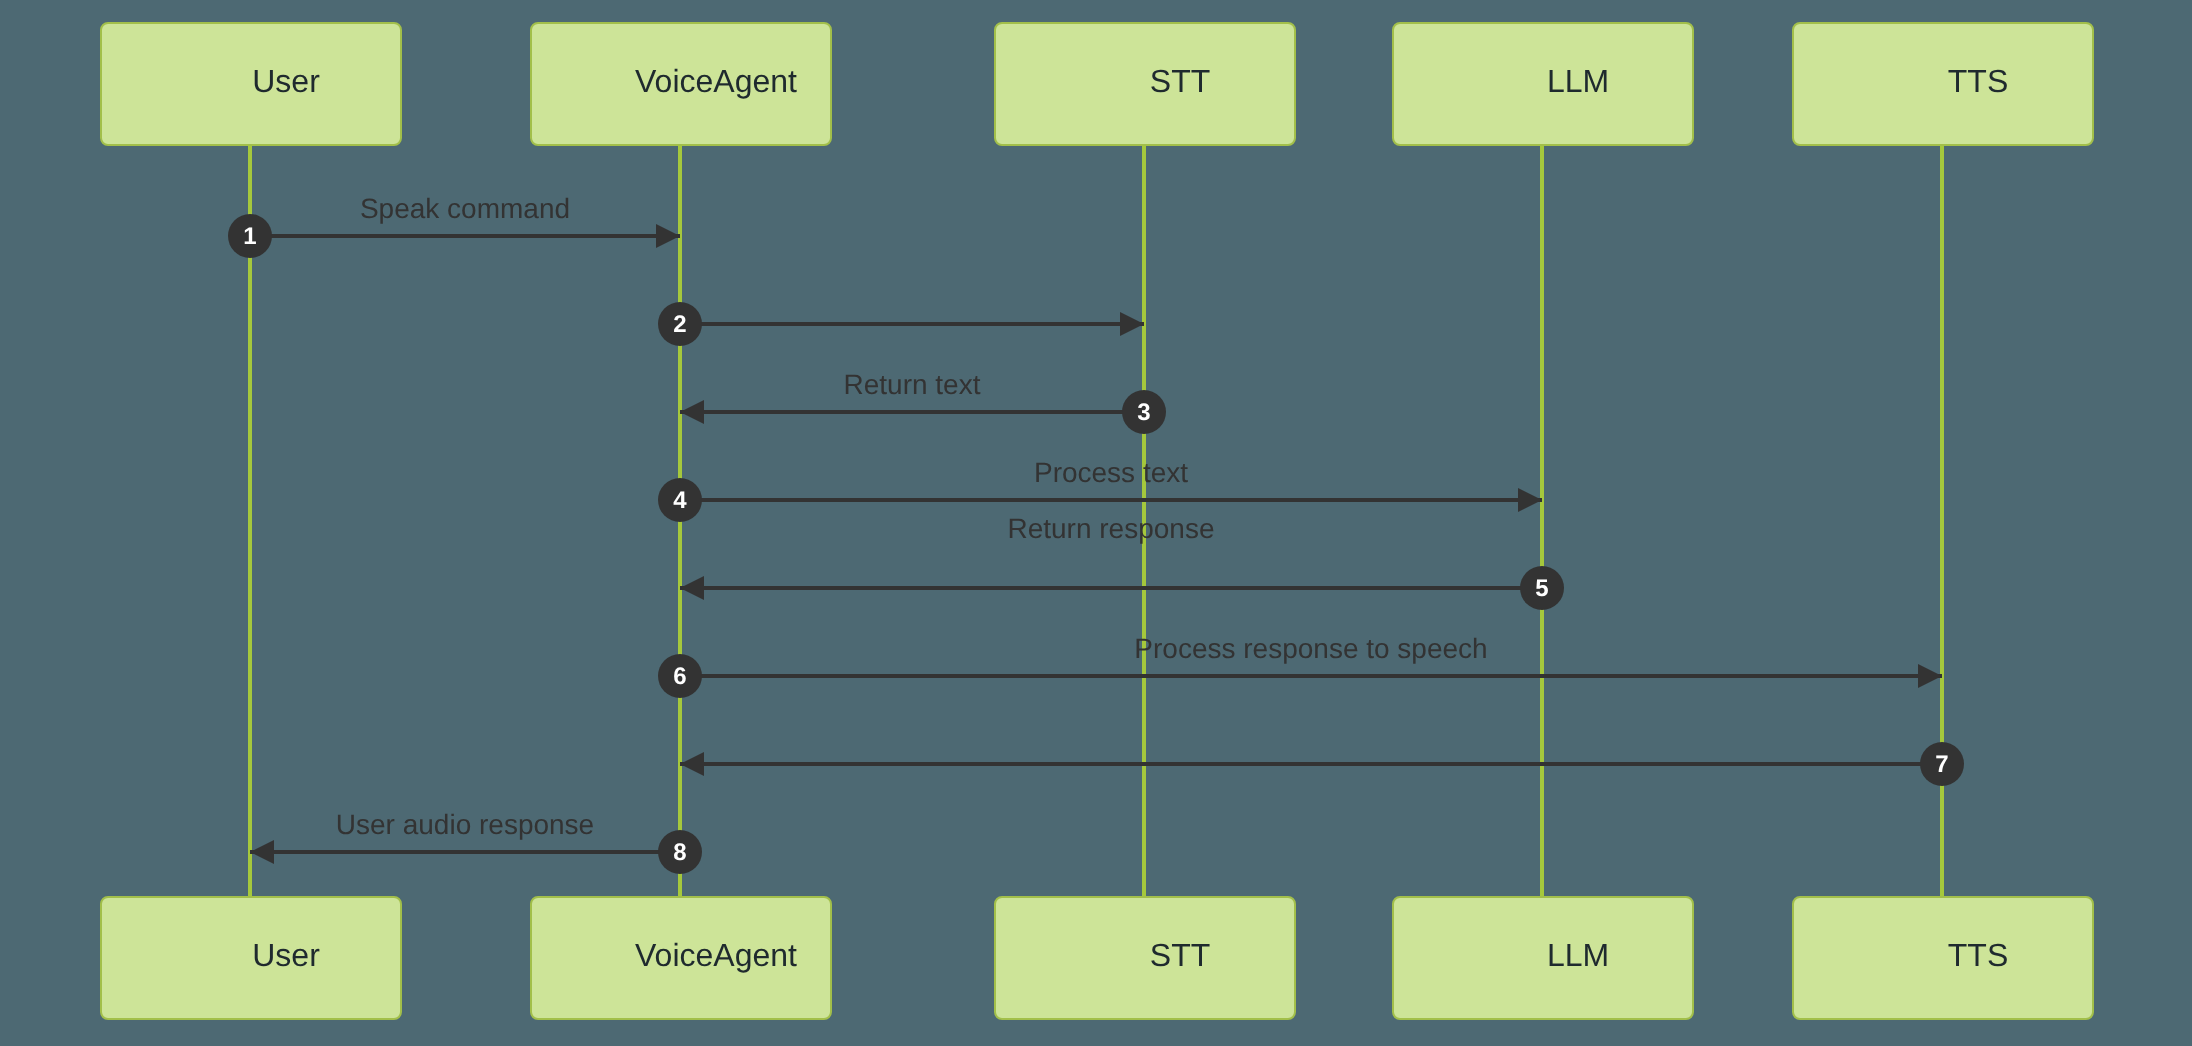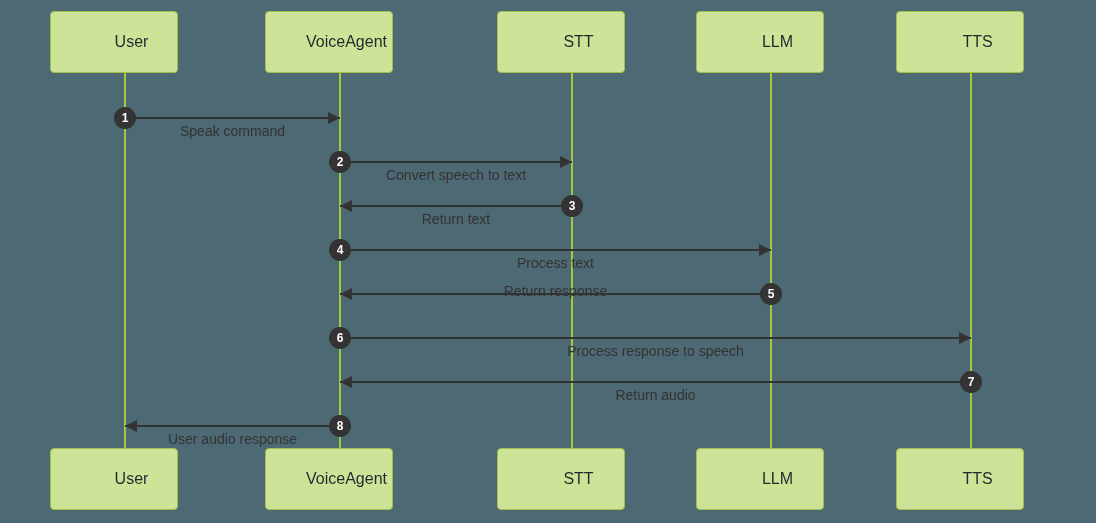--- a/index.html
+++ b/index.html
@@ -9,21 +9,21 @@
     font-family: "Liberation Sans", sans-serif;
     overflow: hidden;
   }
   #stage {
     position: relative;
     width: 1096px; height: 523px;
     background: var(--background, #4d6973);
   }
   .actor-box {
     position: absolute;
-    width: 128px; height: 62px;
+    width: 151px; height: 62px;
     box-sizing: border-box;
     background: var(--actor-fill, #cde498);
     border: 1.5px solid var(--actor-border, #a2bf4a);
     border-radius: 4px;
     display: flex; align-items: center; justify-content: center;
     font-size: 16px;
     color: var(--actor-text, #1f2a2e);
     padding-left: 36px;
   }
   .lifeline {
@@ -44,21 +44,20 @@
   }
   .arrow.right { border-left: 12px solid var(--arrow, #333333); }
   .arrow.left  { border-right: 12px solid var(--arrow, #333333); }
   .msg-label {
     position: absolute;
     width: 400px;
     text-align: center;
     font-size: 14px;
     line-height: 16px;
     color: var(--label-text, #333333);
-    margin-top: 27px;
   }
   .msg-num {
     position: absolute;
     width: 22px; height: 22px;
     border-radius: 50%;
     background: var(--number-bg, #333333);
     color: var(--number-text, #ffffff);
     font-size: 12px; font-weight: bold;
     display: flex; align-items: center; justify-content: center;
   }
@@ -101,39 +100,37 @@
     </div>
     <div class="actor-box" style="left: 895.5px; top: 448px;">
       <span>TTS</span>
     </div>
     <div class="msg-line" style="left: 125px; top: 117px; width: 215px;"></div>
     <div class="arrow right" style="left: 328px; top: 112px;"></div>
     <div class="msg-label" style="left: 32.5px; top: 96px;">Speak command</div>
     <div class="msg-num" style="left: 114px; top: 107px;">1</div>
     <div class="msg-line" style="left: 340px; top: 161px; width: 232px;"></div>
     <div class="arrow right" style="left: 560px; top: 156px;"></div>
-    <div class="msg-label" style="left: 256px; top: 140px;">Convert speech to text</div>
     <div class="msg-num" style="left: 329px; top: 151px;">2</div>
     <div class="msg-line" style="left: 340px; top: 205px; width: 232px;"></div>
     <div class="arrow left" style="left: 340px; top: 200px;"></div>
     <div class="msg-label" style="left: 256px; top: 184px;">Return text</div>
     <div class="msg-num" style="left: 561px; top: 195px;">3</div>
     <div class="msg-line" style="left: 340px; top: 249px; width: 431px;"></div>
     <div class="arrow right" style="left: 759px; top: 244px;"></div>
     <div class="msg-label" style="left: 355.5px; top: 228px; text-align: center;">Process text</div>
     <div class="msg-num" style="left: 329px; top: 239px;">4</div>
     <div class="msg-line" style="left: 340px; top: 293px; width: 431px;"></div>
     <div class="arrow left" style="left: 340px; top: 288px;"></div>
     <div class="msg-label" style="left: 355.5px; top: 256px;">Return response</div>
     <div class="msg-num" style="left: 760px; top: 283px;">5</div>
     <div class="msg-line" style="left: 340px; top: 337px; width: 631px;"></div>
     <div class="arrow right" style="left: 959px; top: 332px;"></div>
     <div class="msg-label" style="left: 455.5px; top: 316px;">Process response to speech</div>
     <div class="msg-num" style="left: 329px; top: 327px;">6</div>
     <div class="msg-line" style="left: 340px; top: 381px; width: 631px;"></div>
     <div class="arrow left" style="left: 340px; top: 376px;"></div>
-    <div class="msg-label" style="left: 455.5px; top: 360px;">Return audio</div>
     <div class="msg-num" style="left: 960px; top: 371px;">7</div>
     <div class="msg-line" style="left: 125px; top: 425px; width: 215px;"></div>
     <div class="arrow left" style="left: 125px; top: 420px;"></div>
     <div class="msg-label" style="left: 32.5px; top: 404px;">User audio response</div>
     <div class="msg-num" style="left: 329px; top: 415px;">8</div>
   </div>
 
 </body></html>

